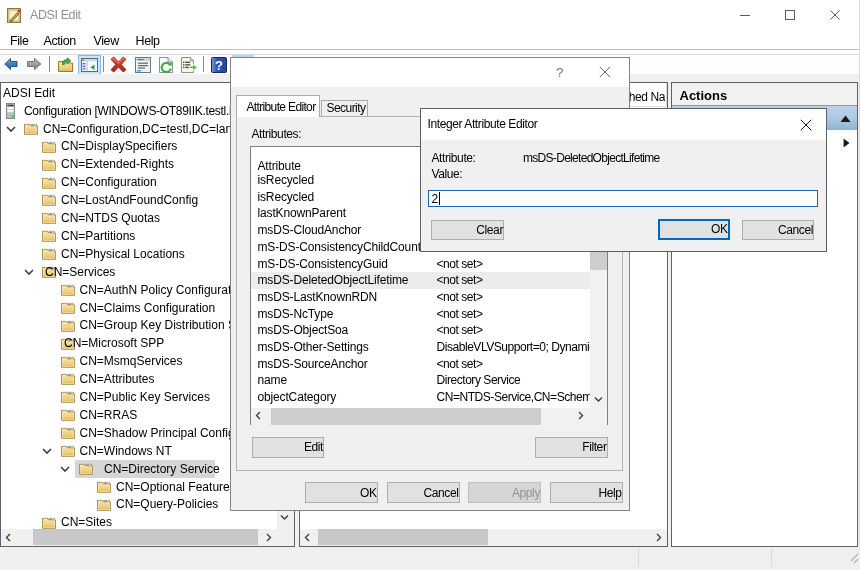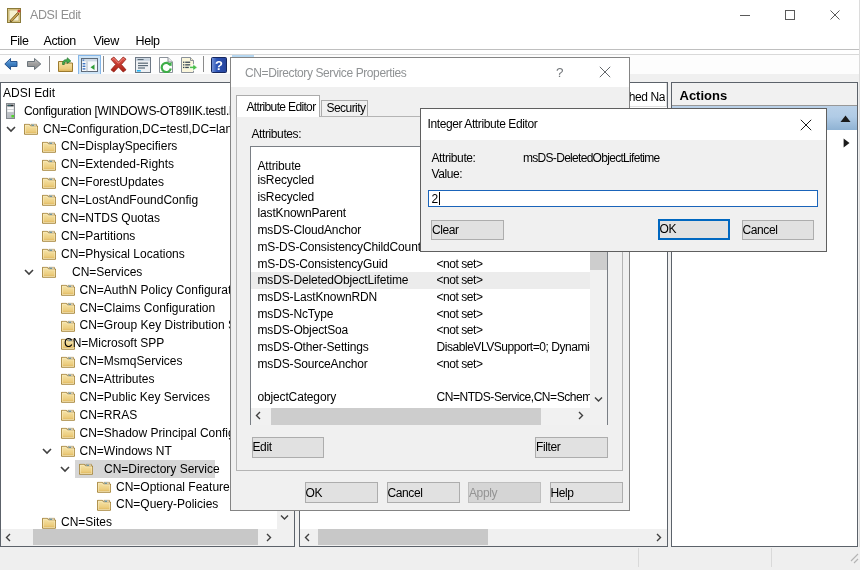--- a/index.html
+++ b/index.html
@@ -1,19 +1,19 @@
 <!DOCTYPE html>
 <html><head><meta charset="utf-8">
 <style>
 html,body{margin:0;padding:0;}
 body{width:860px;height:570px;overflow:hidden;font-family:"Liberation Sans",sans-serif;font-size:12px;color:#000;}
 #win{position:relative;width:860px;height:570px;background:#fff;overflow:hidden;}
 .abs{position:absolute;}
 .lbl{position:absolute;white-space:nowrap;letter-spacing:-0.4px;}
-.btn{position:absolute;background:#e1e1e1;border:1px solid #adadad;text-align:left;letter-spacing:-0.4px;box-sizing:border-box;}
+.btn{position:absolute;background:#e1e1e1;border:1px solid #adadad;text-align:right;letter-spacing:-0.4px;box-sizing:border-box;}
 svg{display:block;}
 </style></head><body>
 <div id="win">
 <svg width="0" height="0" style="position:absolute">
       <defs>
 <linearGradient id="fg" x1="0" y1="0" x2="0" y2="1">
  <stop offset="0" stop-color="#f6e5a9"></stop>
           <stop offset="0.7" stop-color="#eccd7f"></stop>
           <stop offset="1" stop-color="#dcb154"></stop>
 </linearGradient>
@@ -172,21 +172,21 @@
 <path d="M0.5 11.2 V1.4 H5.4 L6.4 3.1 H13.5 V11.2 Z" fill="url(#fg)" stroke="#9c7a2e" stroke-width="1"></path>
 <path d="M1.2 10.6 V2.1 H5 L6 3.8 H12.9 V10.6 Z" fill="none" stroke="#fbf0c8" stroke-width="0.9" opacity="0.8"></path>
 </svg>
 <span class="lbl" style="left:61px;top:157.3px;letter-spacing:0px">CN=Extended-Rights</span>
 <svg style="position:absolute;left:42px;top:176.5px" width="14" height="12" viewBox="0 0 14 12">
 <rect x="7" y="1.2" width="5.6" height="2.6" fill="#fff" stroke="#9c7a2e" stroke-width="0.6"></rect>
 <rect x="7.6" y="1.7" width="2.4" height="1.5" fill="#53a7e8"></rect>
 <path d="M0.5 11.2 V1.4 H5.4 L6.4 3.1 H13.5 V11.2 Z" fill="url(#fg)" stroke="#9c7a2e" stroke-width="1"></path>
 <path d="M1.2 10.6 V2.1 H5 L6 3.8 H12.9 V10.6 Z" fill="none" stroke="#fbf0c8" stroke-width="0.9" opacity="0.8"></path>
 </svg>
-<span class="lbl" style="left:61px;top:175.2px;letter-spacing:0px">CN=ForestUpdates</span>
+<span class="lbl" style="left:61px;top:175.2px;letter-spacing:0px">CN=Configuration</span>
 <svg style="position:absolute;left:42px;top:194.4px" width="14" height="12" viewBox="0 0 14 12">
 <rect x="7" y="1.2" width="5.6" height="2.6" fill="#fff" stroke="#9c7a2e" stroke-width="0.6"></rect>
 <rect x="7.6" y="1.7" width="2.4" height="1.5" fill="#53a7e8"></rect>
 <path d="M0.5 11.2 V1.4 H5.4 L6.4 3.1 H13.5 V11.2 Z" fill="url(#fg)" stroke="#9c7a2e" stroke-width="1"></path>
 <path d="M1.2 10.6 V2.1 H5 L6 3.8 H12.9 V10.6 Z" fill="none" stroke="#fbf0c8" stroke-width="0.9" opacity="0.8"></path>
 </svg>
 <span class="lbl" style="left:61px;top:193.1px;letter-spacing:0px">CN=LostAndFoundConfig</span>
 <svg style="position:absolute;left:42px;top:212.3px" width="14" height="12" viewBox="0 0 14 12">
 <rect x="7" y="1.2" width="5.6" height="2.6" fill="#fff" stroke="#9c7a2e" stroke-width="0.6"></rect>
 <rect x="7.6" y="1.7" width="2.4" height="1.5" fill="#53a7e8"></rect>
@@ -210,21 +210,21 @@
 <span class="lbl" style="left:61px;top:246.8px;letter-spacing:0px">CN=Physical Locations</span>
 <svg style="position:absolute;left:23.5px;top:267.0px" width="10" height="10" viewBox="0 0 10 10">
 <path d="M1 3 L5 7 L9 3" fill="none" stroke="#404040" stroke-width="1.6"></path>
     </svg>
 <svg style="position:absolute;left:42px;top:266.0px" width="14" height="12" viewBox="0 0 14 12">
 <rect x="7" y="1.2" width="5.6" height="2.6" fill="#fff" stroke="#9c7a2e" stroke-width="0.6"></rect>
 <rect x="7.6" y="1.7" width="2.4" height="1.5" fill="#53a7e8"></rect>
 <path d="M0.5 11.2 V1.4 H5.4 L6.4 3.1 H13.5 V11.2 Z" fill="url(#fg)" stroke="#9c7a2e" stroke-width="1"></path>
 <path d="M1.2 10.6 V2.1 H5 L6 3.8 H12.9 V10.6 Z" fill="none" stroke="#fbf0c8" stroke-width="0.9" opacity="0.8"></path>
 </svg>
-<span class="lbl" style="left:72px;top:264.7px;letter-spacing:0px">CN=Services</span>
+<span class="lbl" style="left:45px;top:264.7px;letter-spacing:0px">CN=Services</span>
 <svg style="position:absolute;left:60.5px;top:283.9px" width="14" height="12" viewBox="0 0 14 12">
 <rect x="7" y="1.2" width="5.6" height="2.6" fill="#fff" stroke="#9c7a2e" stroke-width="0.6"></rect>
 <rect x="7.6" y="1.7" width="2.4" height="1.5" fill="#53a7e8"></rect>
 <path d="M0.5 11.2 V1.4 H5.4 L6.4 3.1 H13.5 V11.2 Z" fill="url(#fg)" stroke="#9c7a2e" stroke-width="1"></path>
 <path d="M1.2 10.6 V2.1 H5 L6 3.8 H12.9 V10.6 Z" fill="none" stroke="#fbf0c8" stroke-width="0.9" opacity="0.8"></path>
 </svg>
 <span class="lbl" style="left:79.5px;top:282.6px;letter-spacing:0px">CN=AuthN Policy Configuration</span>
 <svg style="position:absolute;left:60.5px;top:301.8px" width="14" height="12" viewBox="0 0 14 12">
 <rect x="7" y="1.2" width="5.6" height="2.6" fill="#fff" stroke="#9c7a2e" stroke-width="0.6"></rect>
 <rect x="7.6" y="1.7" width="2.4" height="1.5" fill="#53a7e8"></rect>
@@ -359,21 +359,20 @@
       <path d="M0.6 0.5 L6.5 5 L0.6 9.5 Z" fill="#1a1a1a"></path>
     </svg>
 <div class="abs" style="left:0;top:547px;width:860px;height:23px;background:#efefef"></div>
 <div class="abs" style="left:638px;top:548px;width:1px;height:19px;background:#d9d9d9"></div>
 <div class="abs" style="left:771px;top:548px;width:1px;height:19px;background:#d9d9d9"></div>
 <svg class="abs" style="left:850px;top:552px" width="10" height="14" viewBox="0 0 10 14">
 <path d="M8 2 L1 9 M8 7 L4 11" stroke="#b4b4b4" stroke-width="1.1"></path>
     </svg>
 <div class="abs" style="left:229.5px;top:57px;width:400px;height:454px;background:#f0f0f0;border:1px solid #848484;box-sizing:border-box"></div>
 <div class="abs" style="left:230.5px;top:58px;width:398px;height:29px;background:#fff"></div>
-<span class="lbl" style="left:245px;top:66px;color:#8f9294">CN=Directory Service Properties</span>
 <span class="lbl" style="left:556px;top:65px;color:#72767a;font-size:13.5px">?</span>
 <svg class="abs" style="left:599px;top:66px" width="12" height="12" viewBox="0 0 12 12">
       <path d="M0.8 0.8 L11.2 11.2 M11.2 0.8 L0.8 11.2" stroke="#63676b" stroke-width="1"></path>
     </svg>
 <div class="abs" style="left:236px;top:116px;width:386.5px;height:354.5px;background:#f0f0f0;border:1px solid #b4b4b4;box-sizing:border-box"></div>
 <div class="abs" style="left:320.5px;top:99.5px;width:47px;height:16px;background:#f0f0f0;border:1px solid #ababab;border-bottom:none;box-sizing:border-box"></div>
 <span class="lbl" style="left:326.5px;top:101px;letter-spacing:-0.55px">Security</span>
 <div class="abs" style="left:236px;top:94.5px;width:83.5px;height:22px;background:#fff;border:1px solid #ababab;border-bottom:none;box-sizing:border-box"></div>
 <span class="lbl" style="left:246.5px;top:99.5px;letter-spacing:-0.65px">Attribute Editor</span>
 <span class="lbl" style="left:251.5px;top:127px">Attributes:</span>
@@ -387,20 +386,21 @@
 <div class="abs" style="left:257.5px;top:222.1px;width:332px;height:16.7px;line-height:16.7px;overflow:hidden;white-space:nowrap;letter-spacing:-0.15px"><span>msDS-CloudAnchor</span><span style="position:absolute;left:179px;letter-spacing:-0.45px">&lt;not set&gt;</span></div>
 <div class="abs" style="left:257.5px;top:238.8px;width:332px;height:16.7px;line-height:16.7px;overflow:hidden;white-space:nowrap;letter-spacing:-0.15px"><span>mS-DS-ConsistencyChildCount</span><span style="position:absolute;left:179px;letter-spacing:-0.45px">&lt;not set&gt;</span></div>
 <div class="abs" style="left:257.5px;top:255.5px;width:368px;height:16.7px;line-height:16.7px;overflow:hidden;white-space:nowrap;letter-spacing:-0.15px"><span>mS-DS-ConsistencyGuid</span><span style="position:absolute;left:179px;letter-spacing:-0.45px">&lt;not set&gt;</span></div>
 <div class="abs" style="left:250.5px;top:272.2px;width:339px;height:16.7px;background:#ececec"></div>
 <div class="abs" style="left:257.5px;top:272.2px;width:332px;height:16.7px;line-height:16.7px;overflow:hidden;white-space:nowrap;letter-spacing:-0.15px"><span>msDS-DeletedObjectLifetime</span><span style="position:absolute;left:179px;letter-spacing:-0.45px">&lt;not set&gt;</span></div>
 <div class="abs" style="left:257.5px;top:288.9px;width:332px;height:16.7px;line-height:16.7px;overflow:hidden;white-space:nowrap;letter-spacing:-0.15px"><span>msDS-LastKnownRDN</span><span style="position:absolute;left:179px;letter-spacing:-0.45px">&lt;not set&gt;</span></div>
 <div class="abs" style="left:257.5px;top:305.6px;width:332px;height:16.7px;line-height:16.7px;overflow:hidden;white-space:nowrap;letter-spacing:-0.15px"><span>msDS-NcType</span><span style="position:absolute;left:179px;letter-spacing:-0.45px">&lt;not set&gt;</span></div>
 <div class="abs" style="left:257.5px;top:322.3px;width:332px;height:16.7px;line-height:16.7px;overflow:hidden;white-space:nowrap;letter-spacing:-0.15px"><span>msDS-ObjectSoa</span><span style="position:absolute;left:179px;letter-spacing:-0.45px">&lt;not set&gt;</span></div>
 <div class="abs" style="left:257.5px;top:339.0px;width:332px;height:16.7px;line-height:16.7px;overflow:hidden;white-space:nowrap;letter-spacing:-0.15px"><span>msDS-Other-Settings</span><span style="position:absolute;left:179px;letter-spacing:-0.45px">DisableVLVSupport=0; DynamicObjectDefaultTTL=86400</span></div>
 <div class="abs" style="left:257.5px;top:355.7px;width:332px;height:16.7px;line-height:16.7px;overflow:hidden;white-space:nowrap;letter-spacing:-0.15px"><span>msDS-SourceAnchor</span><span style="position:absolute;left:179px;letter-spacing:-0.45px">&lt;not set&gt;</span></div>
+<div class="abs" style="left:257.5px;top:372.4px;width:332px;height:16.7px;line-height:16.7px;overflow:hidden;white-space:nowrap;letter-spacing:-0.15px"><span>name</span><span style="position:absolute;left:179px;letter-spacing:-0.45px">Directory Service</span></div>
 <div class="abs" style="left:257.5px;top:389.1px;width:332px;height:16.7px;line-height:16.7px;overflow:hidden;white-space:nowrap;letter-spacing:-0.15px"><span>objectCategory</span><span style="position:absolute;left:179px;letter-spacing:-0.45px">CN=NTDS-Service,CN=Schema,CN=Configuration,DC=testl</span></div>
 <div class="abs" style="left:589.5px;top:147px;width:17px;height:261px;background:#f1f1f1"></div>
 <div class="abs" style="left:589.5px;top:165px;width:17px;height:105px;background:#cdcdcd"></div>
 <svg class="abs" style="left:593.5px;top:395px" width="9" height="9" viewBox="0 0 9 9">
       <path d="M1 2.5 L4.5 6 L8 2.5" fill="none" stroke="#3f3f3f" stroke-width="1.4"></path>
     </svg>
 <div class="abs" style="left:250.5px;top:407.5px;width:339px;height:17px;background:#f1f1f1"></div>
 <div class="abs" style="left:589.5px;top:407.5px;width:17px;height:17px;background:#f1f1f1"></div>
 <div class="abs" style="left:271px;top:407.5px;width:270px;height:17px;background:#cdcdcd"></div>
 <svg class="abs" style="left:254px;top:411px" width="9" height="9" viewBox="0 0 9 9">

